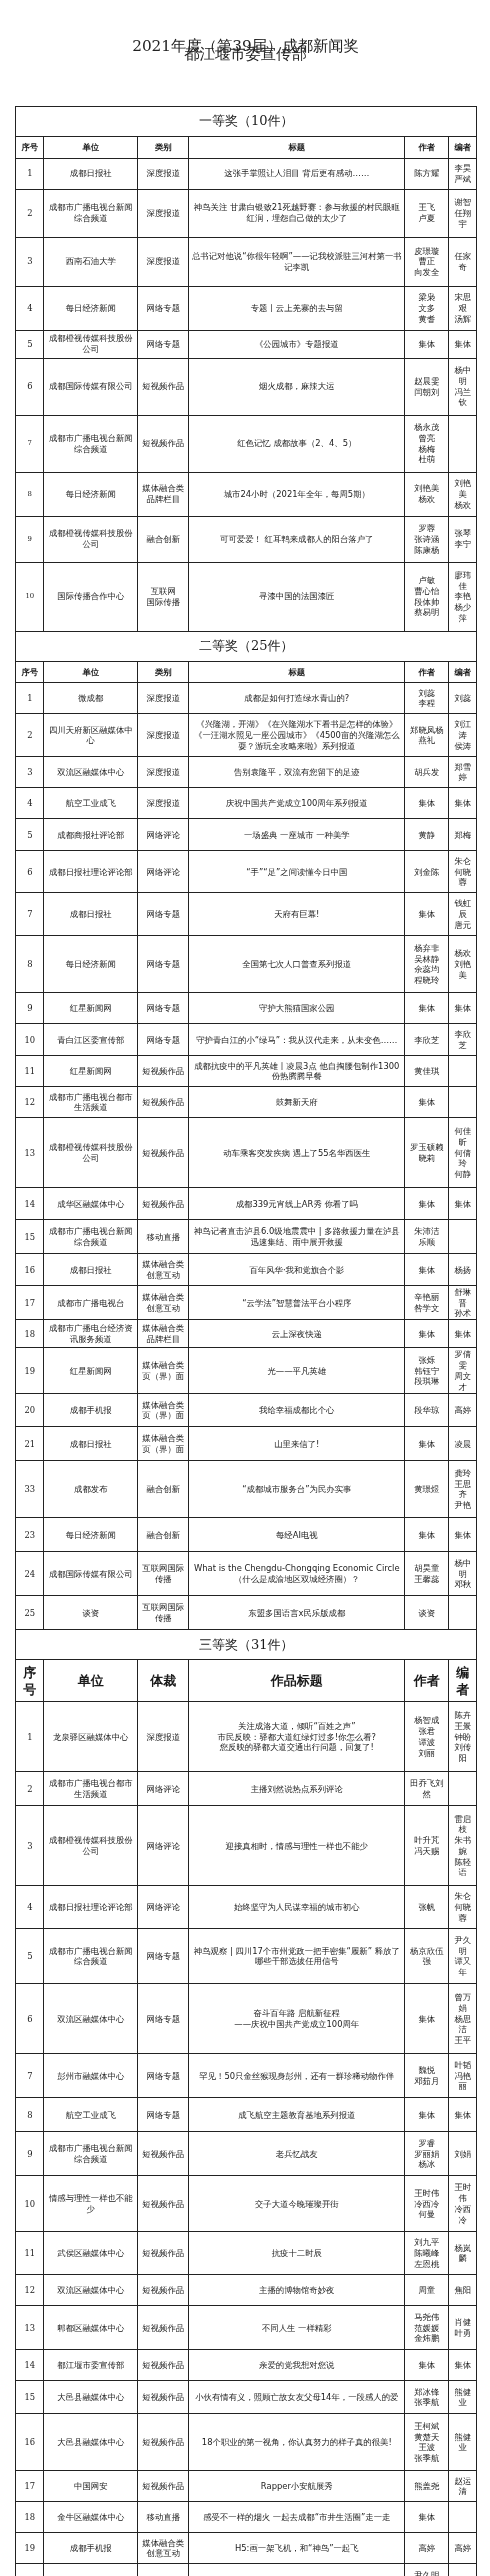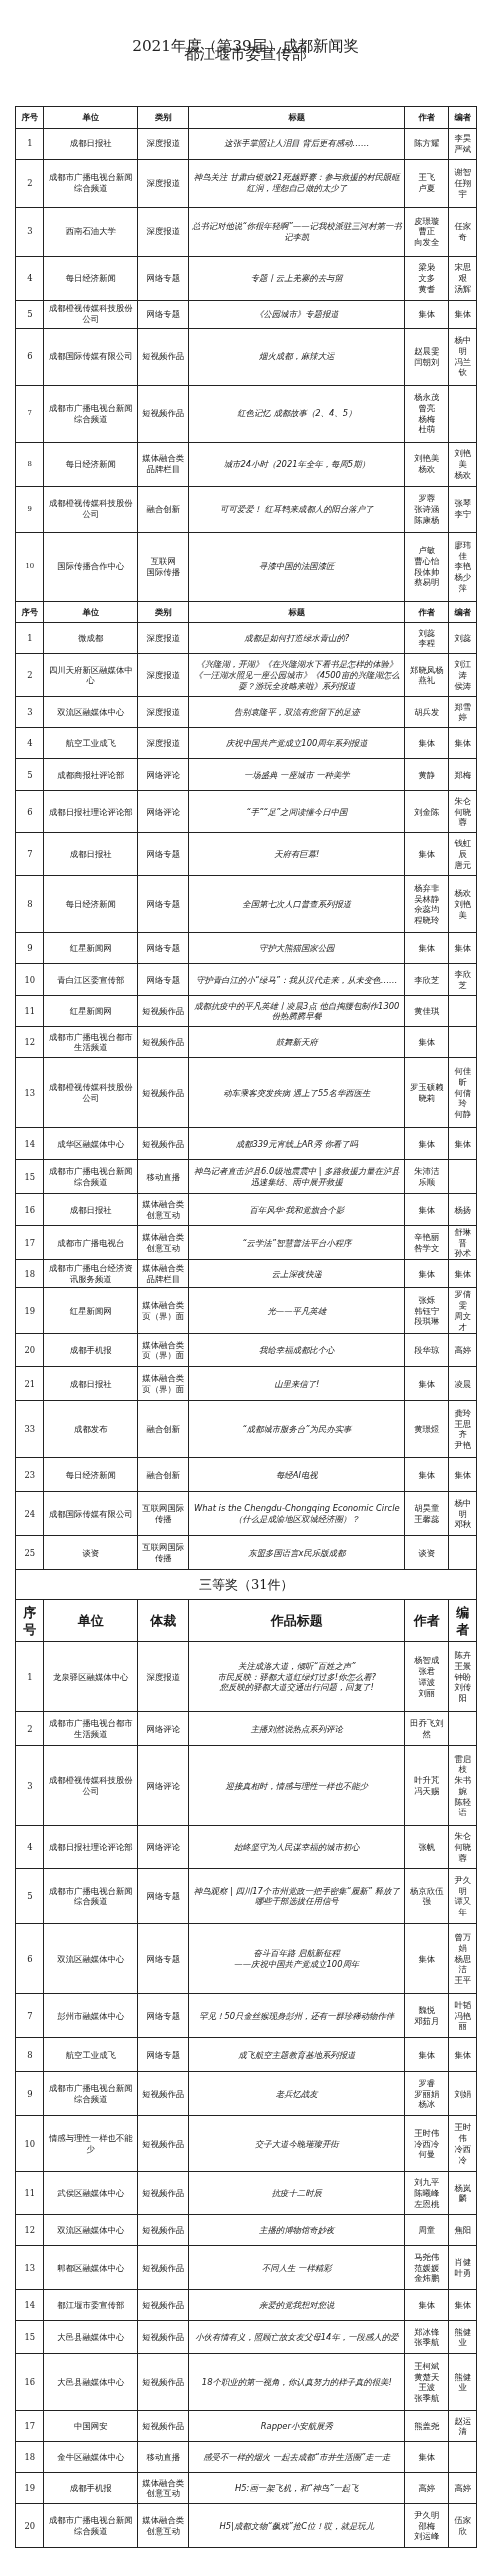--- a/index.html
+++ b/index.html
@@ -13,41 +13,44 @@
   col.c-unit { width: 94px; }
   col.c-cat { width: 51px; }
   col.c-title { width: 216px; }
   col.c-author { width: 44px; }
   col.c-editor { width: 28px; }
   tr.section td { font-family: "DejaVu Serif", serif; font-size: 13px; height: 29px; }
   tr.colhead th { font-weight: bold; font-size: 8.4px; height: 20.7px; }
   tr.colhead.big th { font-size: 13px; line-height: 17px; height: 41px; }
   td.seq { font-family: "DejaVu Serif", serif; font-size: 11.5px; }
   td.seq.small { font-size: 6.9px; }
-  td.ttl { white-space: pre-line; font-style: italic; }
+  td.ttl { white-space: pre-line; }
   td.multi { white-space: pre-line; }
 </style>
 </head>
 <body>
 
 <div class="title">
   <div class="l1">2021年度（第39届）成都新闻奖</div>
   <div class="l2">都江堰市委宣传部</div>
 </div>
 
 <table class="awards">
   <colgroup>
     <col class="c-seq">
       <col class="c-unit">
       <col class="c-cat">
       <col class="c-title">
       <col class="c-author">
       <col class="c-editor">
   </colgroup>
   <tbody id="awards-body">
+      <tr class="section">
+        <td colspan="6">一等奖（10件）</td>
+      </tr>
       <tr class="colhead">
         <th style="white-space: pre-line;">序号</th>
         <th style="white-space: pre-line;">单位</th>
         <th style="white-space: pre-line;">类别</th>
         <th style="white-space: pre-line;">标题</th>
         <th style="white-space: pre-line;">作者</th>
         <th style="white-space: pre-line;">编者</th>
       </tr>
       <tr style="height: 31px;">
         <td class="seq">1</td>
@@ -154,20 +157,23 @@
         <td class="multi">卢敏
 曹心怡
 段体帅
 蔡易明</td>
         <td class="multi">廖玮
 佳
 李艳
 杨少
 萍</td>
       </tr>
+      <tr class="section">
+        <td colspan="6">二等奖（25件）</td>
+      </tr>
       <tr class="colhead">
         <th style="white-space: pre-line;">序号</th>
         <th style="white-space: pre-line;">单位</th>
         <th style="white-space: pre-line;">类别</th>
         <th style="white-space: pre-line;">标题</th>
         <th style="white-space: pre-line;">作者</th>
         <th style="white-space: pre-line;">编者</th>
       </tr>
       <tr style="height: 31px;">
         <td class="seq">1</td>

